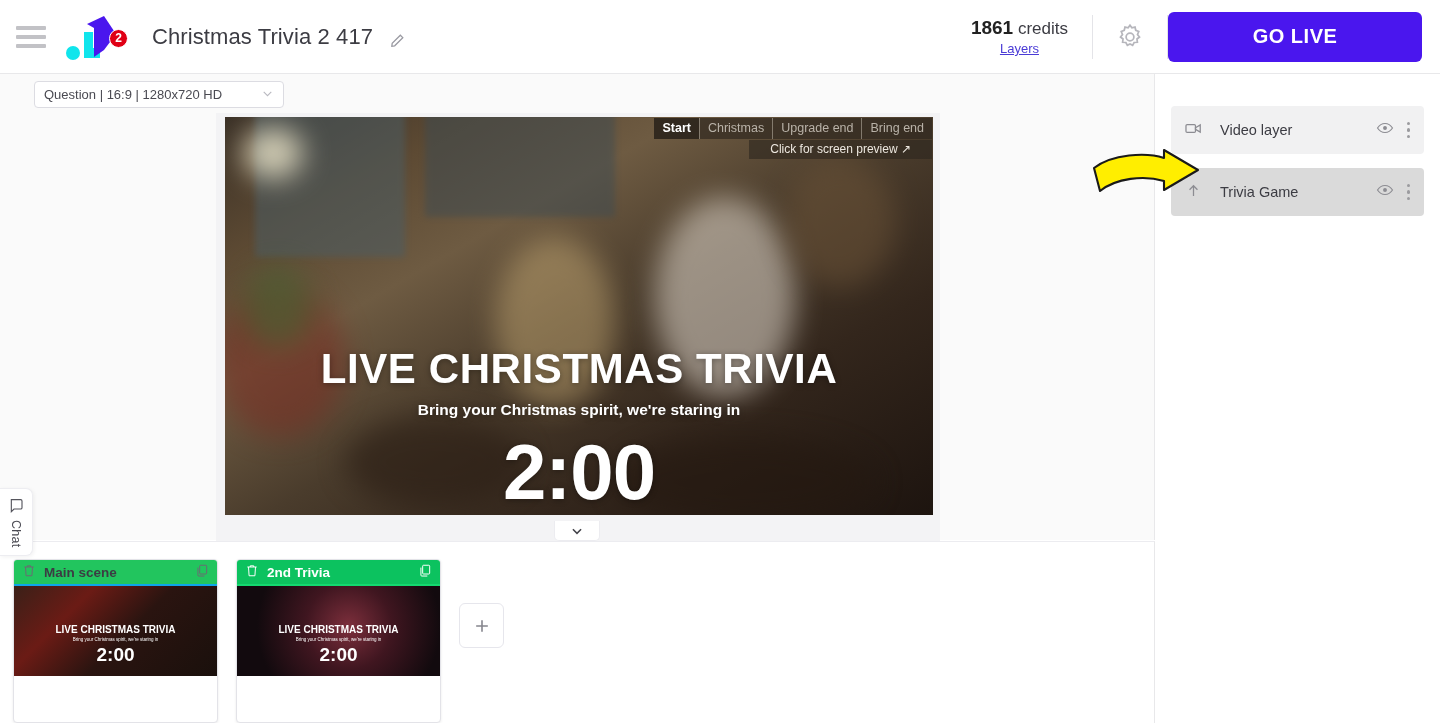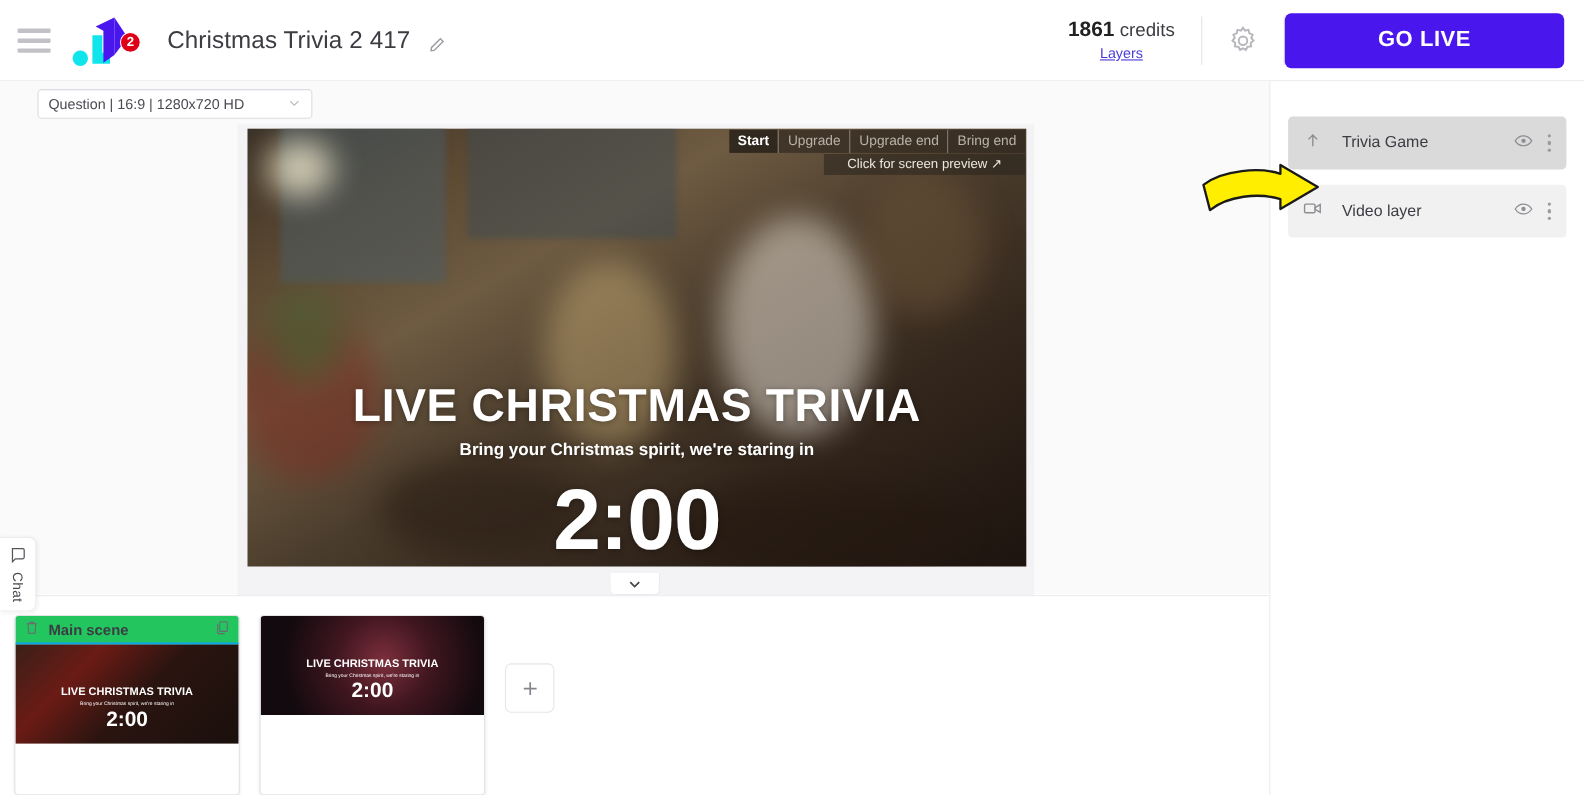--- a/index.html
+++ b/index.html
@@ -232,21 +232,21 @@
         <div class="blob" style="left:-10px; top:170px; width:130px; height:150px; background:#7a2c22; opacity:.55;"></div>
         <div class="blob" style="left:18px;  top:150px; width:70px;  height:80px;  background:#3d6a33; opacity:.5;"></div>
         <div class="blob" style="left:270px; top:120px; width:120px; height:170px; background:#d7b97e; opacity:.42;"></div>
         <div class="blob" style="left:430px; top:80px;  width:140px; height:200px; background:#efe7dc; opacity:.5;"></div>
         <div class="blob" style="left:560px; top:40px;  width:110px; height:130px; background:#6d5438; opacity:.5;"></div>
         <div class="blob" style="left:120px; top:300px; width:180px; height:90px;  background:#2a1d14; opacity:.6;"></div>
         <div class="blob" style="left:390px; top:320px; width:260px; height:90px;  background:#241810; opacity:.6;"></div>
 
         <div class="seg-tabs">
           <div class="seg-tab active">Start</div>
-          <div class="seg-tab">Upgrade</div>
+          <div class="seg-tab">Christmas</div>
           <div class="seg-tab">Upgrade end</div>
           <div class="seg-tab">Bring end</div>
         </div>
         <div class="preview-hint">Click for screen preview ↗</div>
 
         <div class="overlay-text ov-title">LIVE CHRISTMAS TRIVIA</div>
         <div class="overlay-text ov-sub">Bring your Christmas spirit, we're staring in</div>
         <div class="overlay-text ov-timer">2:00</div>
       </div>
     </div>
@@ -285,35 +285,72 @@
         </span>
       </div>
       <div class="scene-thumb thumb-a">
         <div class="thumb-ov t-title">LIVE CHRISTMAS TRIVIA</div>
         <div class="thumb-ov t-sub">Bring your Christmas spirit, we're staring in</div>
         <div class="thumb-ov t-time">2:00</div>
       </div>
     </div>
 
     <div class="scene-card active">
+      <div class="scene-head">
+        <span>
+          <svg width="14" height="15" viewBox="0 0 24 24" fill="none" stroke="#ffffff" stroke-width="1.7">
+            <path d="M4 6h16M9 6V4h6v2M6 6l1 15h10l1-15"></path>
+          </svg>
+        </span>
+        <span class="nm">2nd Trivia</span>
+        <span class="copy">
+          <svg width="14" height="15" viewBox="0 0 24 24" fill="none" stroke="#ffffff" stroke-width="1.7">
+            <rect x="8" y="3" width="12" height="15" rx="1.5"></rect>
+              <path d="M5 7v13a1.5 1.5 0 0 0 1.5 1.5H16"></path>
+          </svg>
+        </span>
+      </div>
       <div class="scene-thumb thumb-b">
         <div class="thumb-ov t-title">LIVE CHRISTMAS TRIVIA</div>
         <div class="thumb-ov t-sub">Bring your Christmas spirit, we're staring in</div>
         <div class="thumb-ov t-time">2:00</div>
       </div>
     </div>
 
     <div class="add-scene">
       <svg width="20" height="20" viewBox="0 0 24 24" fill="none" stroke="#85858d" stroke-width="1.9">
         <path d="M12 5v14M5 12h14"></path>
       </svg>
     </div>
   </div>
 
   <div class="layers-panel">
+
+    <div class="layer-row normal">
+      <span>
+        <svg width="19" height="19" viewBox="0 0 24 24" fill="none" stroke="#8c8c92" stroke-width="1.6">
+          <rect x="2.5" y="7" width="12" height="10" rx="1.5"></rect>
+            <path d="M14.5 11l6-3.5v9l-6-3.5z"></path>
+        </svg>
+      </span>
+      <span class="layer-name">Video layer</span>
+      <span class="row-actions">
+        <span>
+          <svg width="18" height="18" viewBox="0 0 24 24" fill="none" stroke="#8c8c92" stroke-width="1.5">
+            <path d="M2 12s3.8-6 10-6 10 6 10 6-3.8 6-10 6-10-6-10-6z"></path>
+              <circle cx="12" cy="12" r="2.6" fill="#8c8c92" stroke="none"></circle>
+          </svg>
+        </span>
+        <span class="dots">
+            <i></i>
+            <i></i>
+            <i></i>
+          </span>
+      </span>
+    </div>
 
     <div class="layer-row selected">
       <span>
         <svg width="19" height="19" viewBox="0 0 24 24" fill="none" stroke="#8c8c92" stroke-width="1.6">
           <path d="M12 19V7M7 11l5-5 5 5"></path>
         </svg>
       </span>
       <span class="layer-name">Trivia Game</span>
       <span class="row-actions">
         <span>
@@ -322,43 +359,20 @@
               <circle cx="12" cy="12" r="2.6" fill="#8c8c92" stroke="none"></circle>
           </svg>
         </span>
         <span class="dots">
             <i></i>
             <i></i>
             <i></i>
           </span>
       </span>
     </div>
-
-    <div class="layer-row normal">
-      <span>
-        <svg width="19" height="19" viewBox="0 0 24 24" fill="none" stroke="#8c8c92" stroke-width="1.6">
-          <rect x="2.5" y="7" width="12" height="10" rx="1.5"></rect>
-            <path d="M14.5 11l6-3.5v9l-6-3.5z"></path>
-        </svg>
-      </span>
-      <span class="layer-name">Video layer</span>
-      <span class="row-actions">
-        <span>
-          <svg width="18" height="18" viewBox="0 0 24 24" fill="none" stroke="#8c8c92" stroke-width="1.5">
-            <path d="M2 12s3.8-6 10-6 10 6 10 6-3.8 6-10 6-10-6-10-6z"></path>
-              <circle cx="12" cy="12" r="2.6" fill="#8c8c92" stroke="none"></circle>
-          </svg>
-        </span>
-        <span class="dots">
-            <i></i>
-            <i></i>
-            <i></i>
-          </span>
-      </span>
-    </div>
   </div>
 
   <div class="arrow-anno">
     <svg width="112" height="55" viewBox="0 0 112 55">
       <path d="M4 20 C22 6, 56 4, 74 10 L74 2 L108 22 L74 42 L74 33 C54 27, 26 30, 10 43 Z" fill="#ffee00" stroke="#1a1a1a" stroke-width="2.1" stroke-linejoin="round"></path>
     </svg>
   </div>
 
 </div>
 

